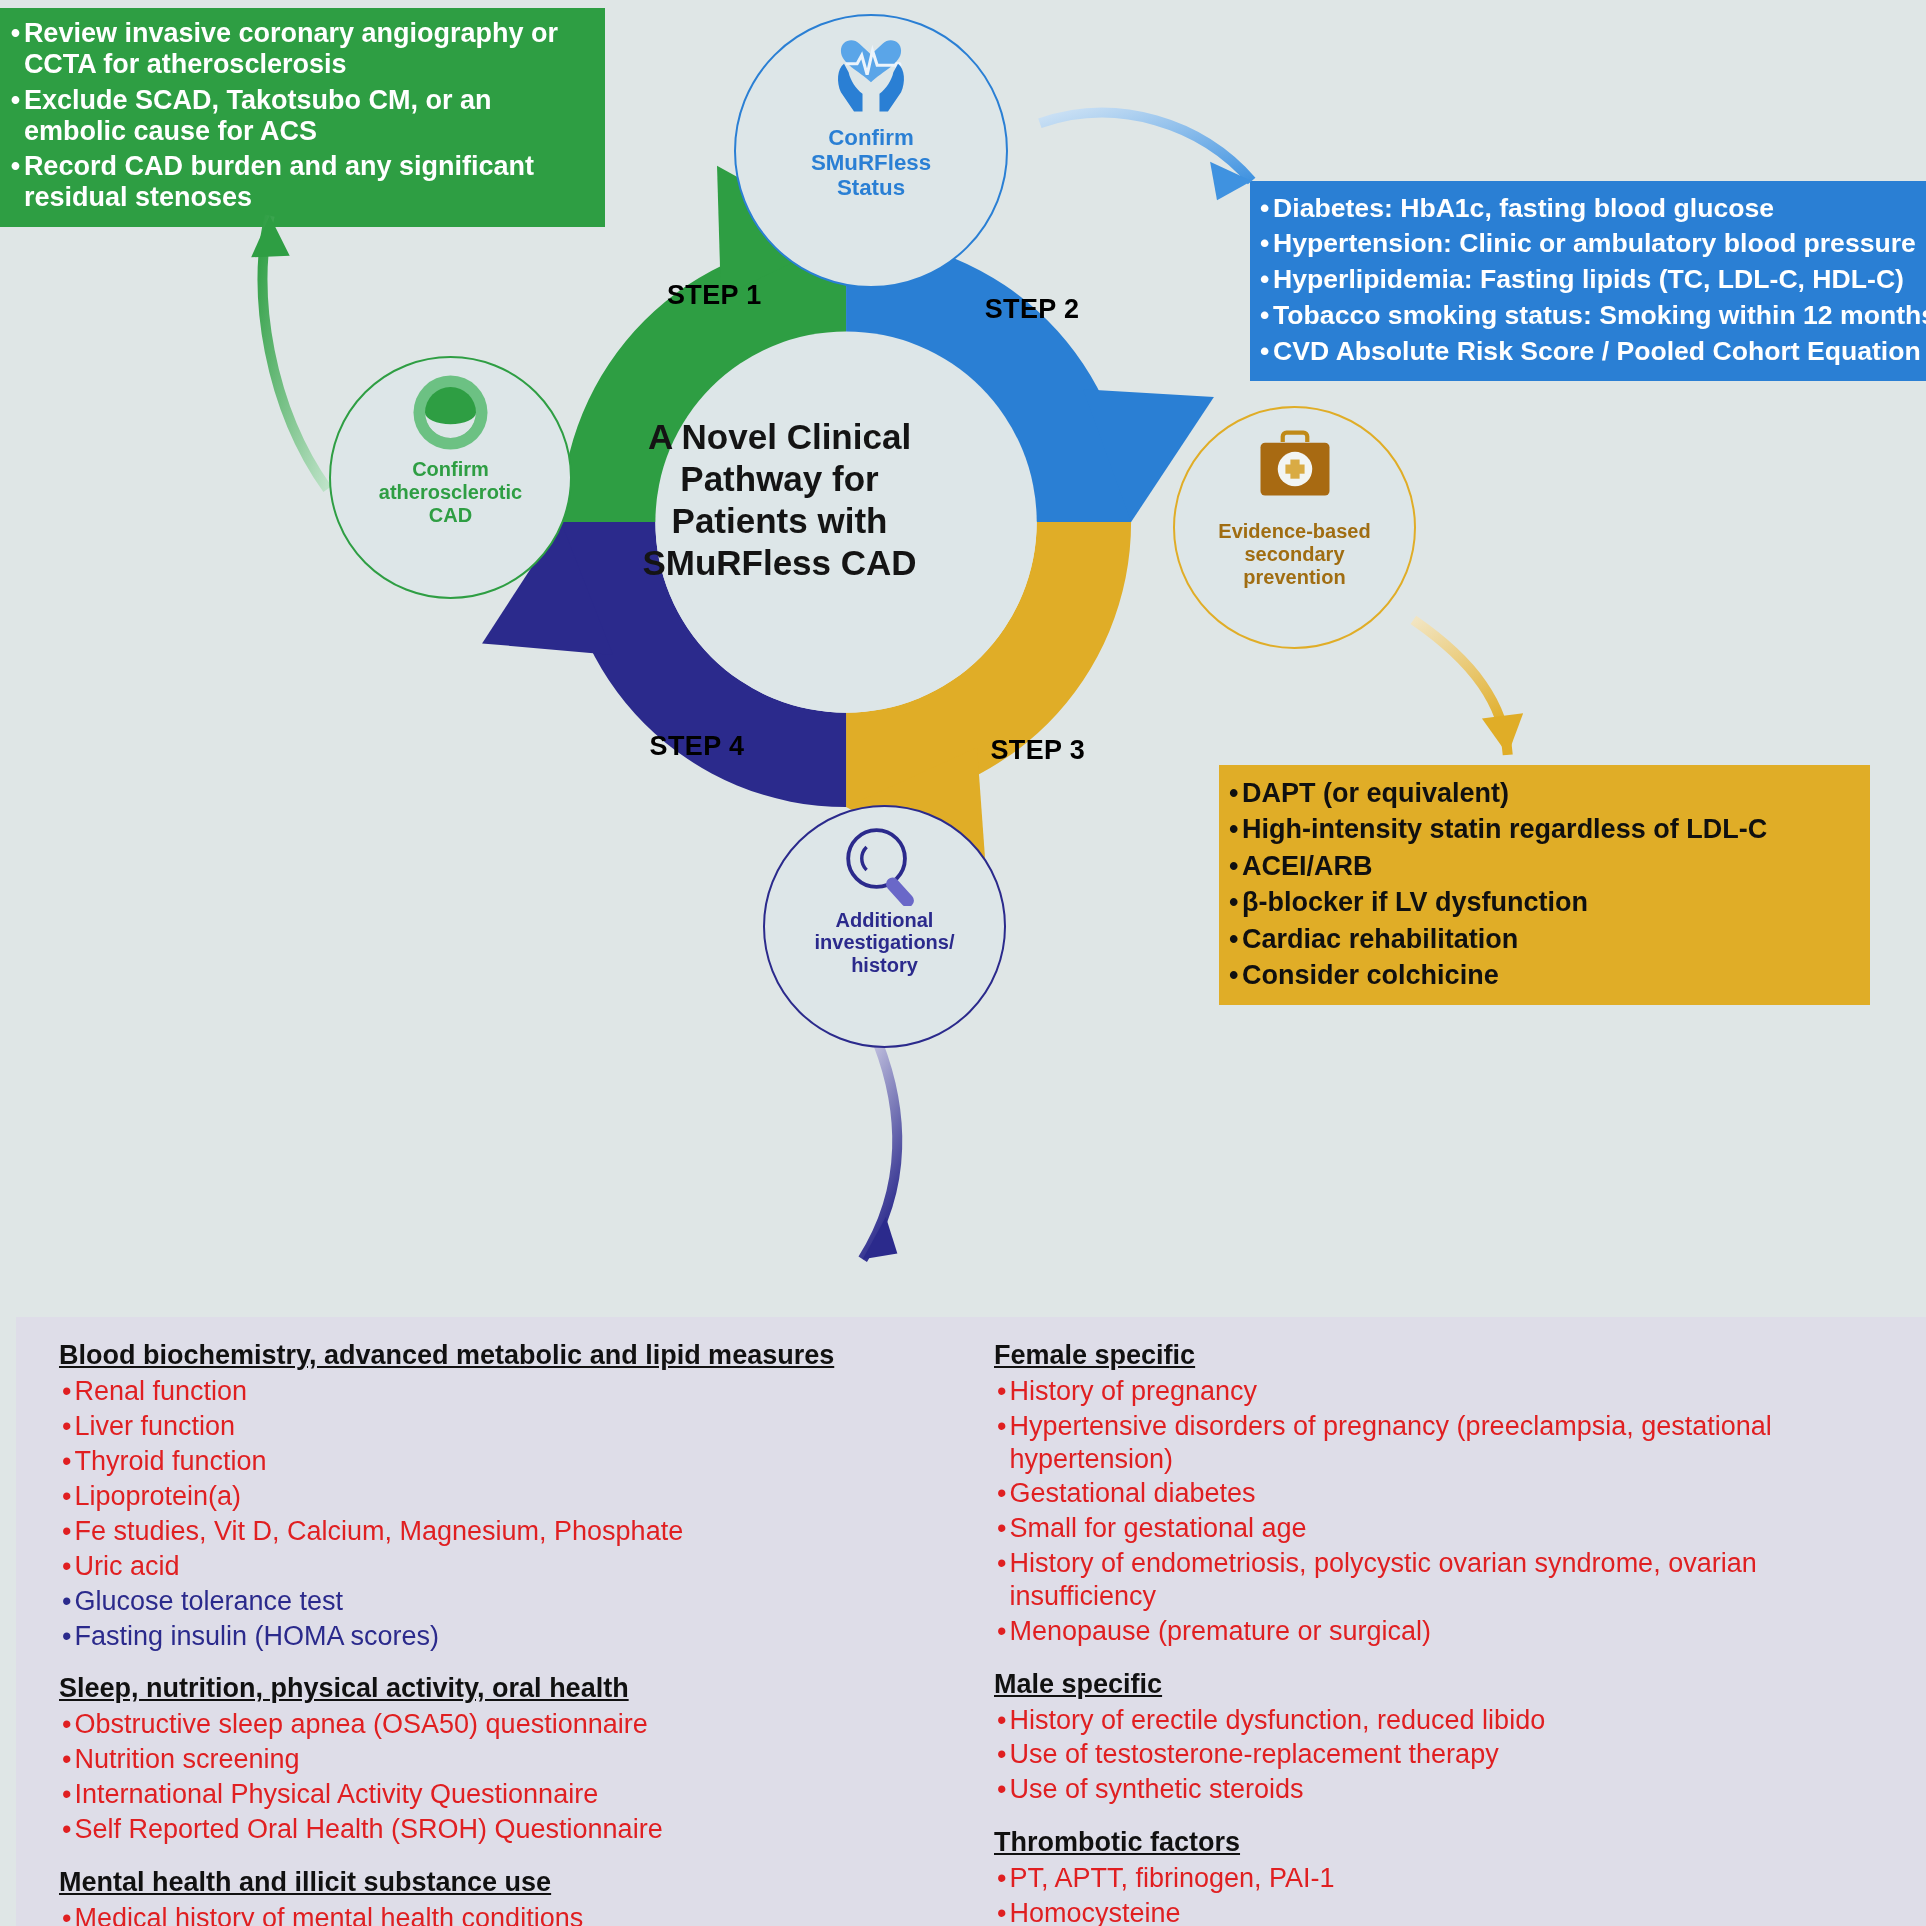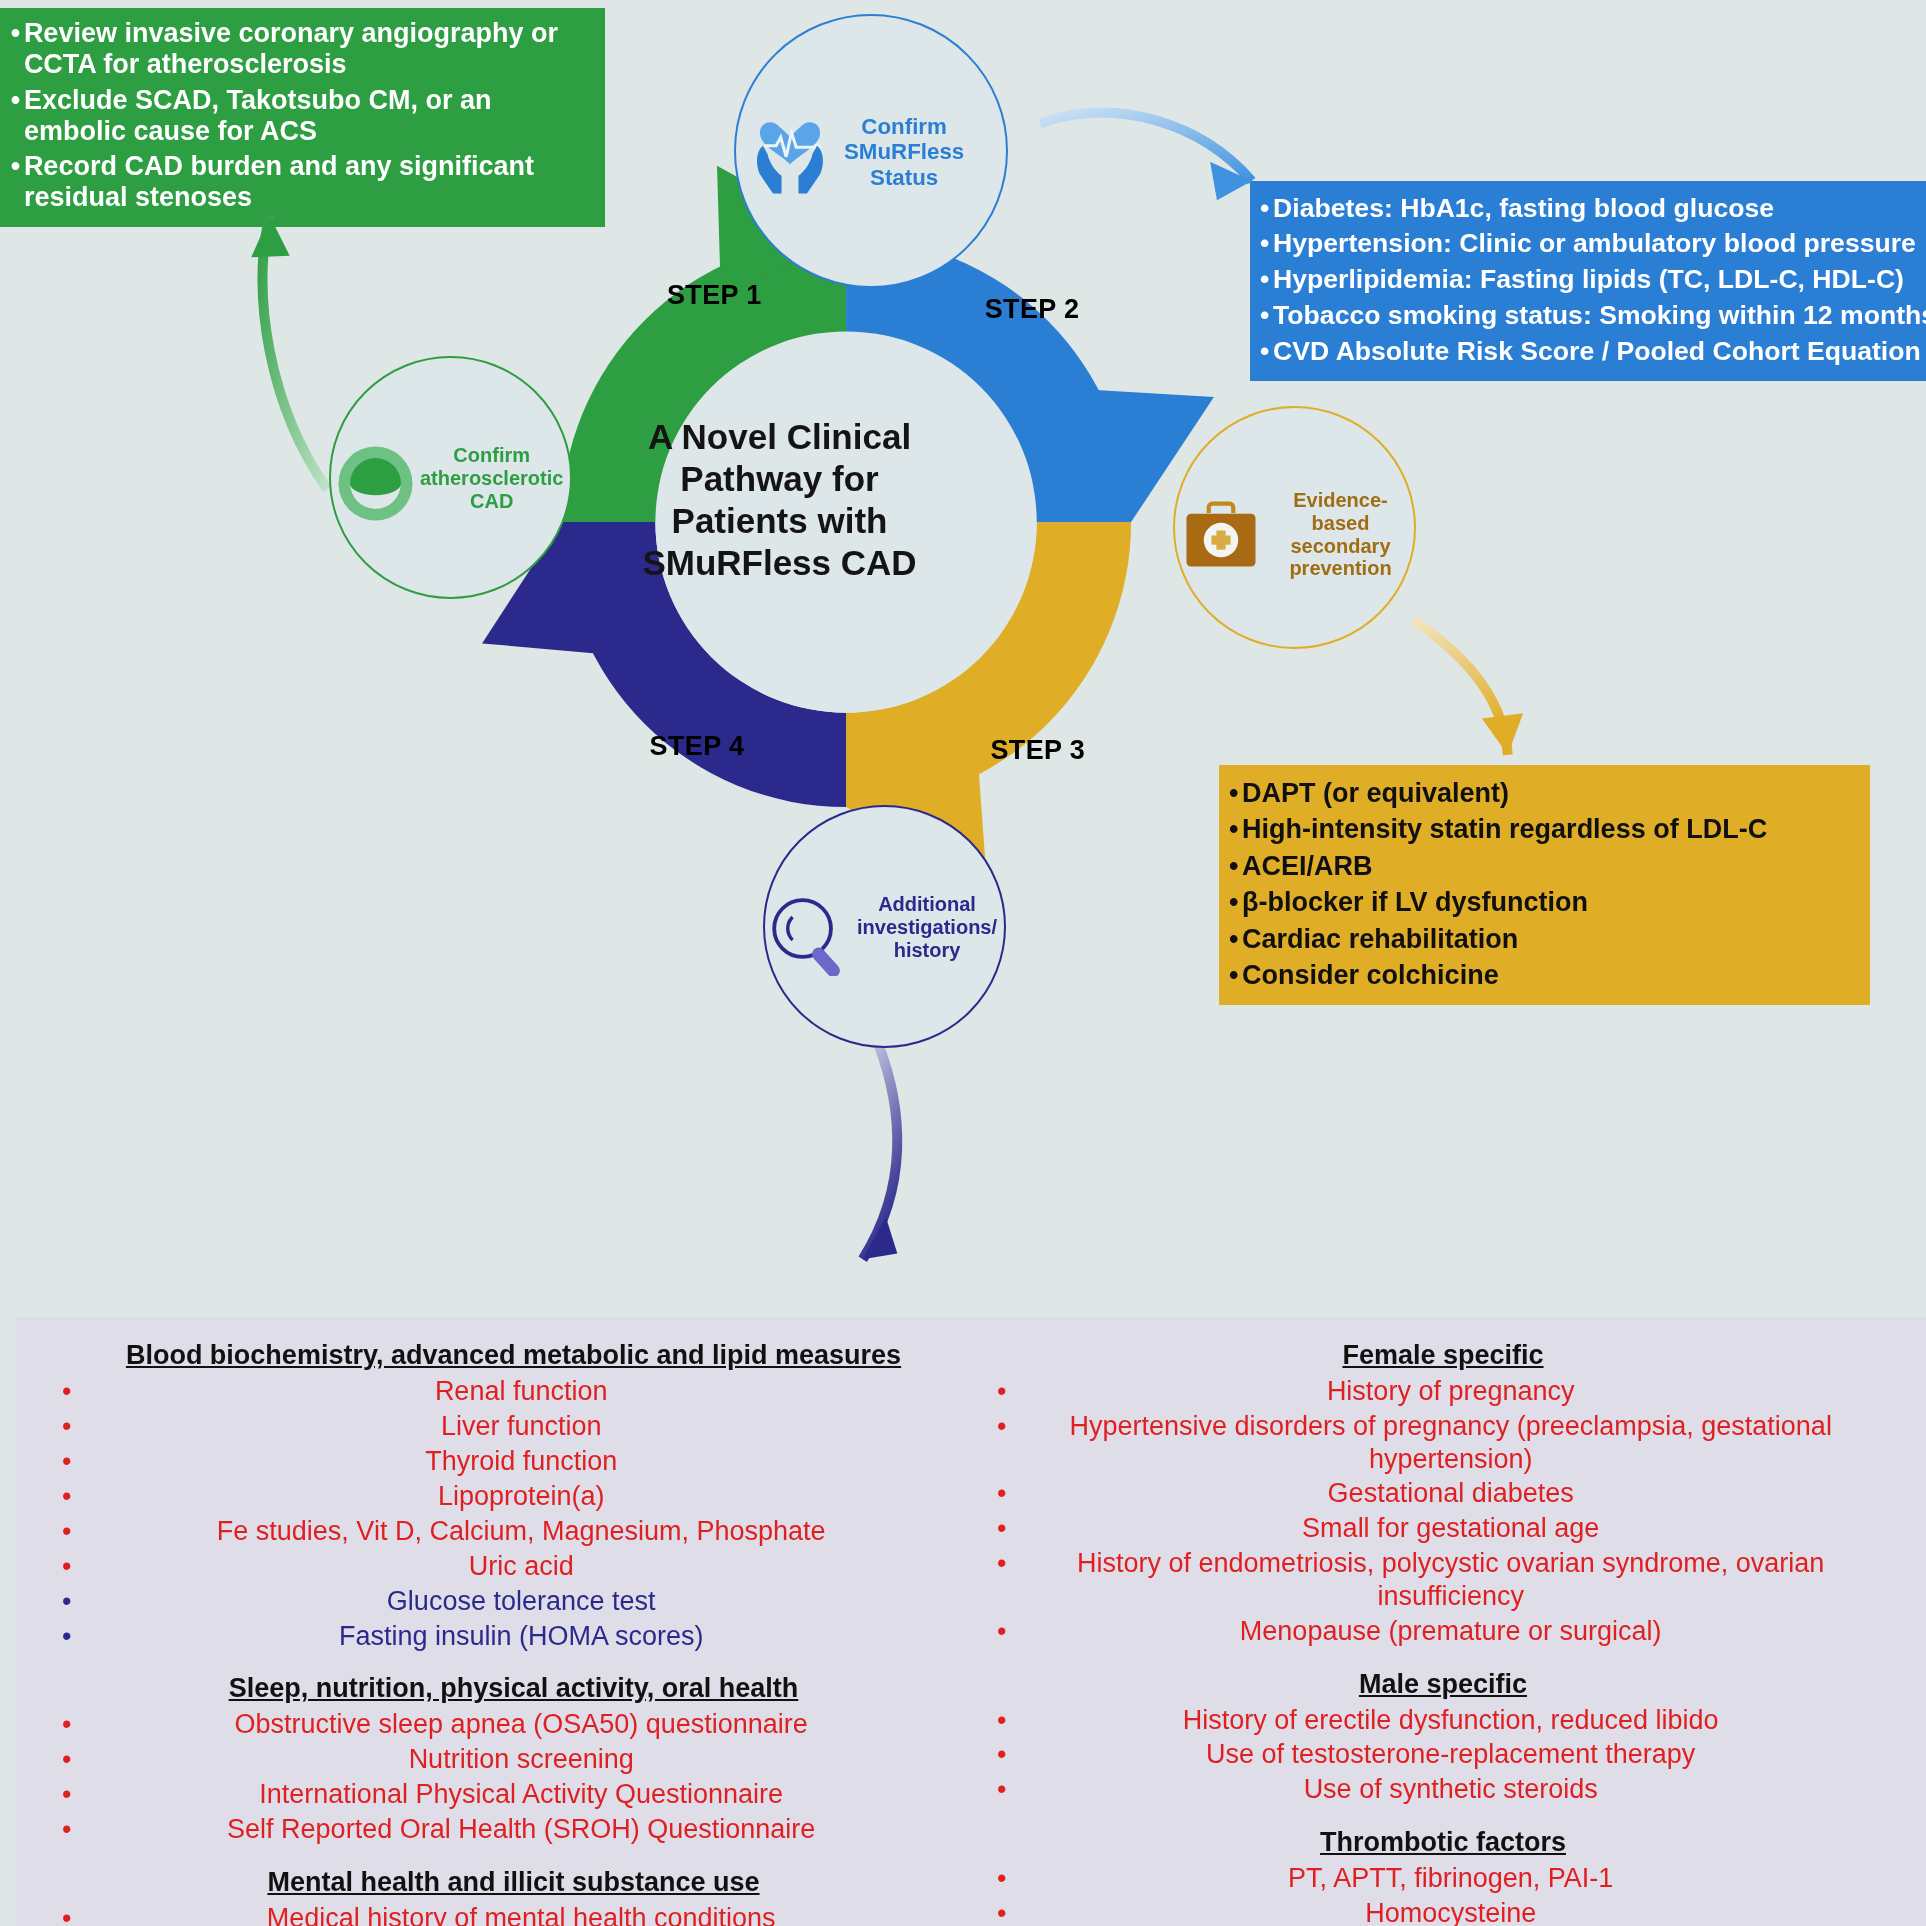--- a/index.html
+++ b/index.html
@@ -50,21 +50,21 @@
 
   .hub-title{
     position:absolute;left:587px;top:416px;width:385px;
     text-align:center;font-size:35px;font-weight:bold;line-height:1.20;
     color:#141414;
   }
 
   
   .node{
     position:absolute;border-radius:50%;
-    background:#dde6e8;display:flex;flex-direction:row;
+    background:#dde6e8;display:flex;flex-direction:column;
     align-items:center;justify-content:flex-start;
     box-sizing:border-box;text-align:center;
   }
   .node .cap{font-weight:bold;line-height:1.14;}
 
   #node-top{left:734px;top:13.5px;width:274px;height:274px;border:2.3px solid #2a7fd4;}
   #node-top .cap{color:#2a7fd4;font-size:22.3px;margin-top:3.1px;}
 
   #node-left{left:329px;top:356px;width:243px;height:243px;border:2.3px solid #2e9e43;}
   #node-left .cap{color:#2e9e43;font-size:20px;margin-top:2.3px;}
@@ -79,21 +79,21 @@
 
   
   #panel{
     left:16px;top:1317px;width:1918px;height:1310px;
     background:#dedde8;
   }
   .col{position:absolute;top:23px;}
   #col-left{left:43px;width:909px;}
   #col-right{left:978px;width:898px;}
 
-  .grp{margin-bottom:21px;text-align:center;}
+  .grp{margin-bottom:21px;}
   .grp h3{
     margin:0 0 3.9px 0;font-size:27px;font-weight:bold;color:#111111;
     text-decoration:underline;text-underline-offset:2.3px;
   }
   .grp ul{list-style:none;margin:0;padding:0;}
   .grp li{
     position:relative;padding-left:15.4px;font-size:27px;line-height:1.21;
     margin-bottom:2.3px;
   }
   .grp li:before{content:"\2022";position:absolute;left:3.1px;top:0;}

